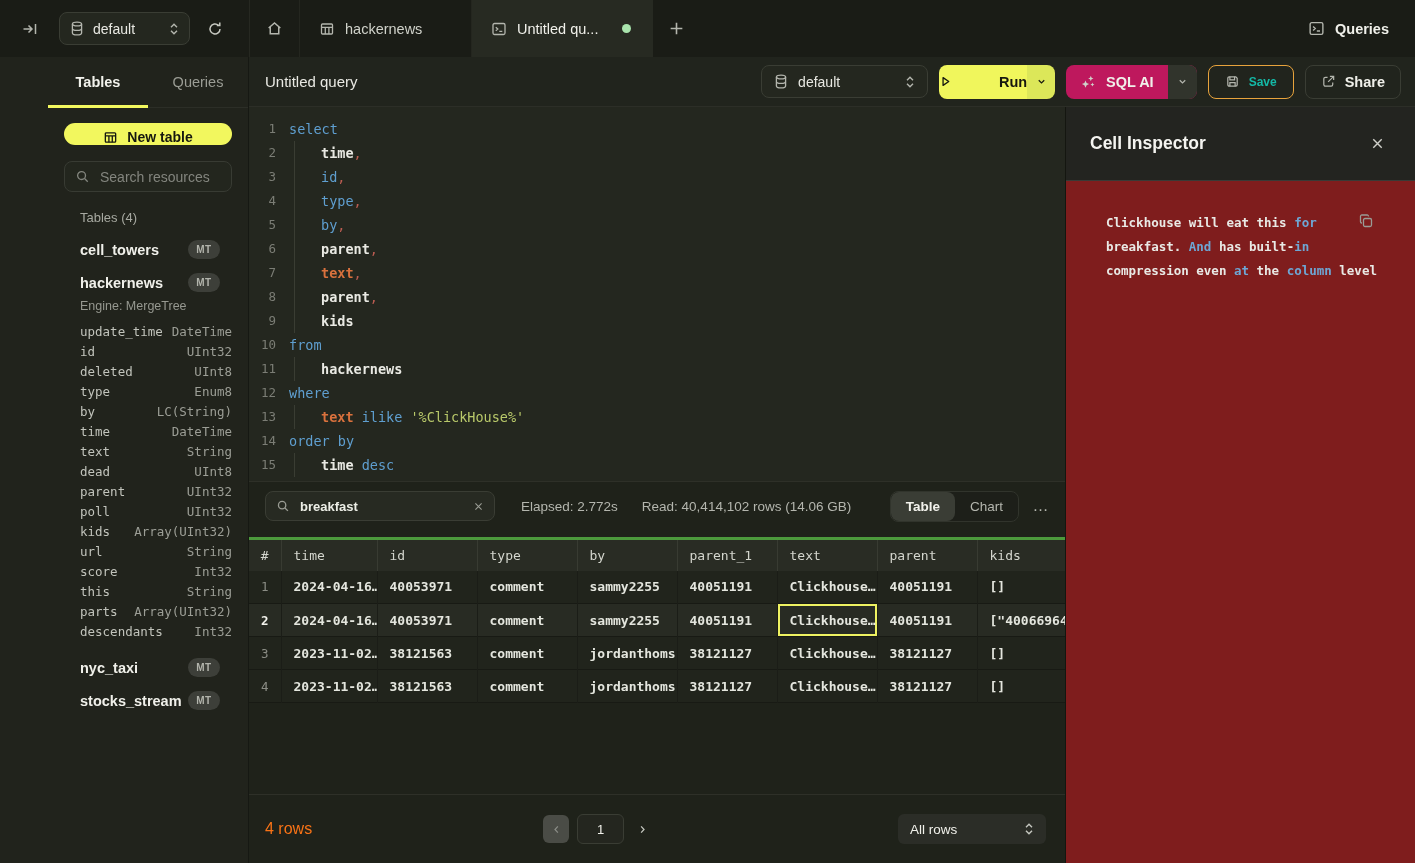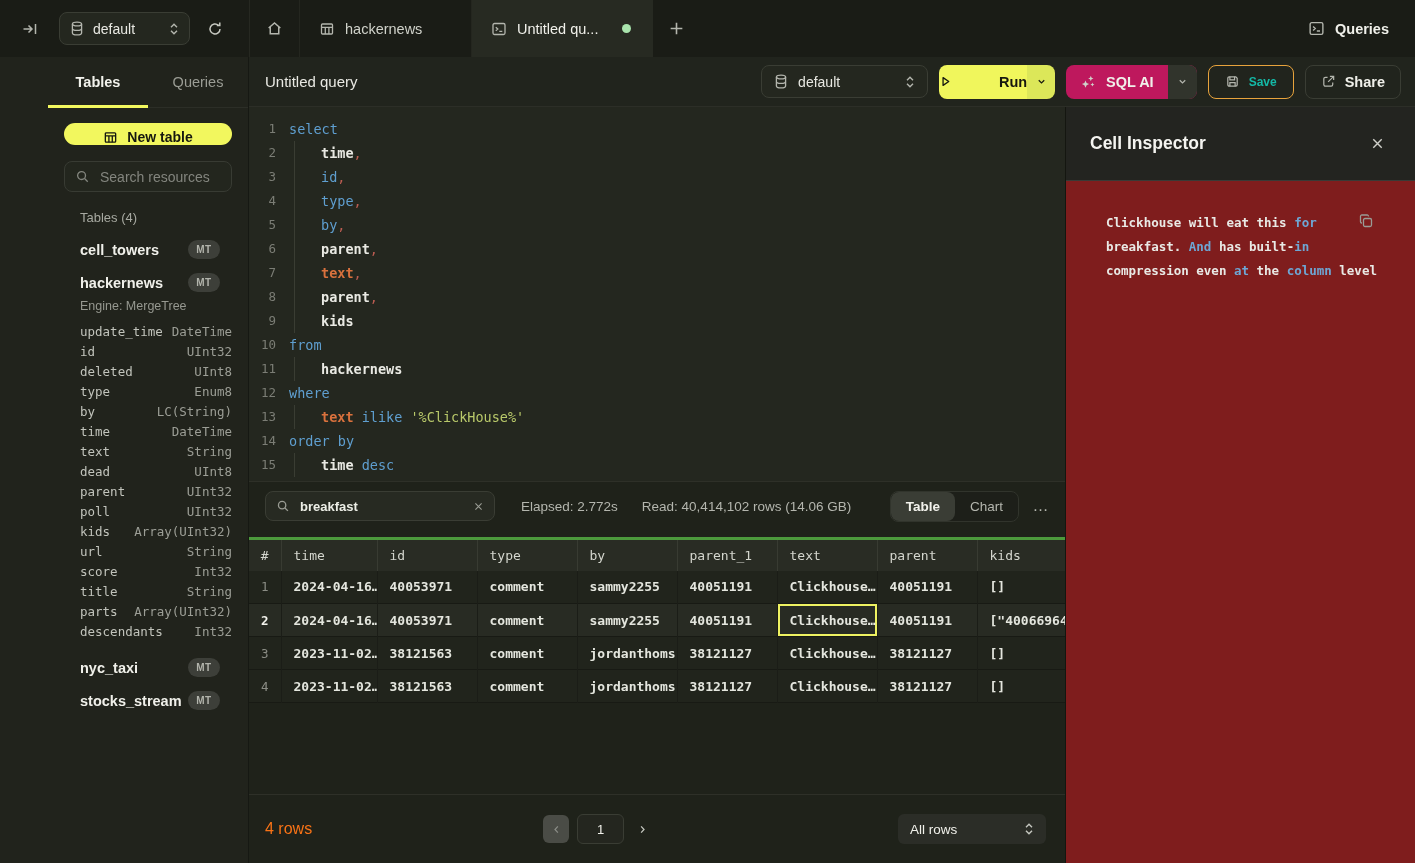--- a/index.html
+++ b/index.html
@@ -382,21 +382,21 @@
           </div>
           <div class="col-row" data-interactable="false">
             <span class="col-name" data-interactable="false">url</span>
             <span class="col-type" data-interactable="false">String</span>
           </div>
           <div class="col-row" data-interactable="false">
             <span class="col-name" data-interactable="false">score</span>
             <span class="col-type" data-interactable="false">Int32</span>
           </div>
           <div class="col-row" data-interactable="false">
-            <span class="col-name" data-interactable="false">title</span>
+            <span class="col-name" data-interactable="false">this</span>
             <span class="col-type" data-interactable="false">String</span>
           </div>
           <div class="col-row" data-interactable="false">
             <span class="col-name" data-interactable="false">parts</span>
             <span class="col-type" data-interactable="false">Array(UInt32)</span>
           </div>
           <div class="col-row" data-interactable="false">
             <span class="col-name" data-interactable="false">descendants</span>
             <span class="col-type" data-interactable="false">Int32</span>
           </div>

